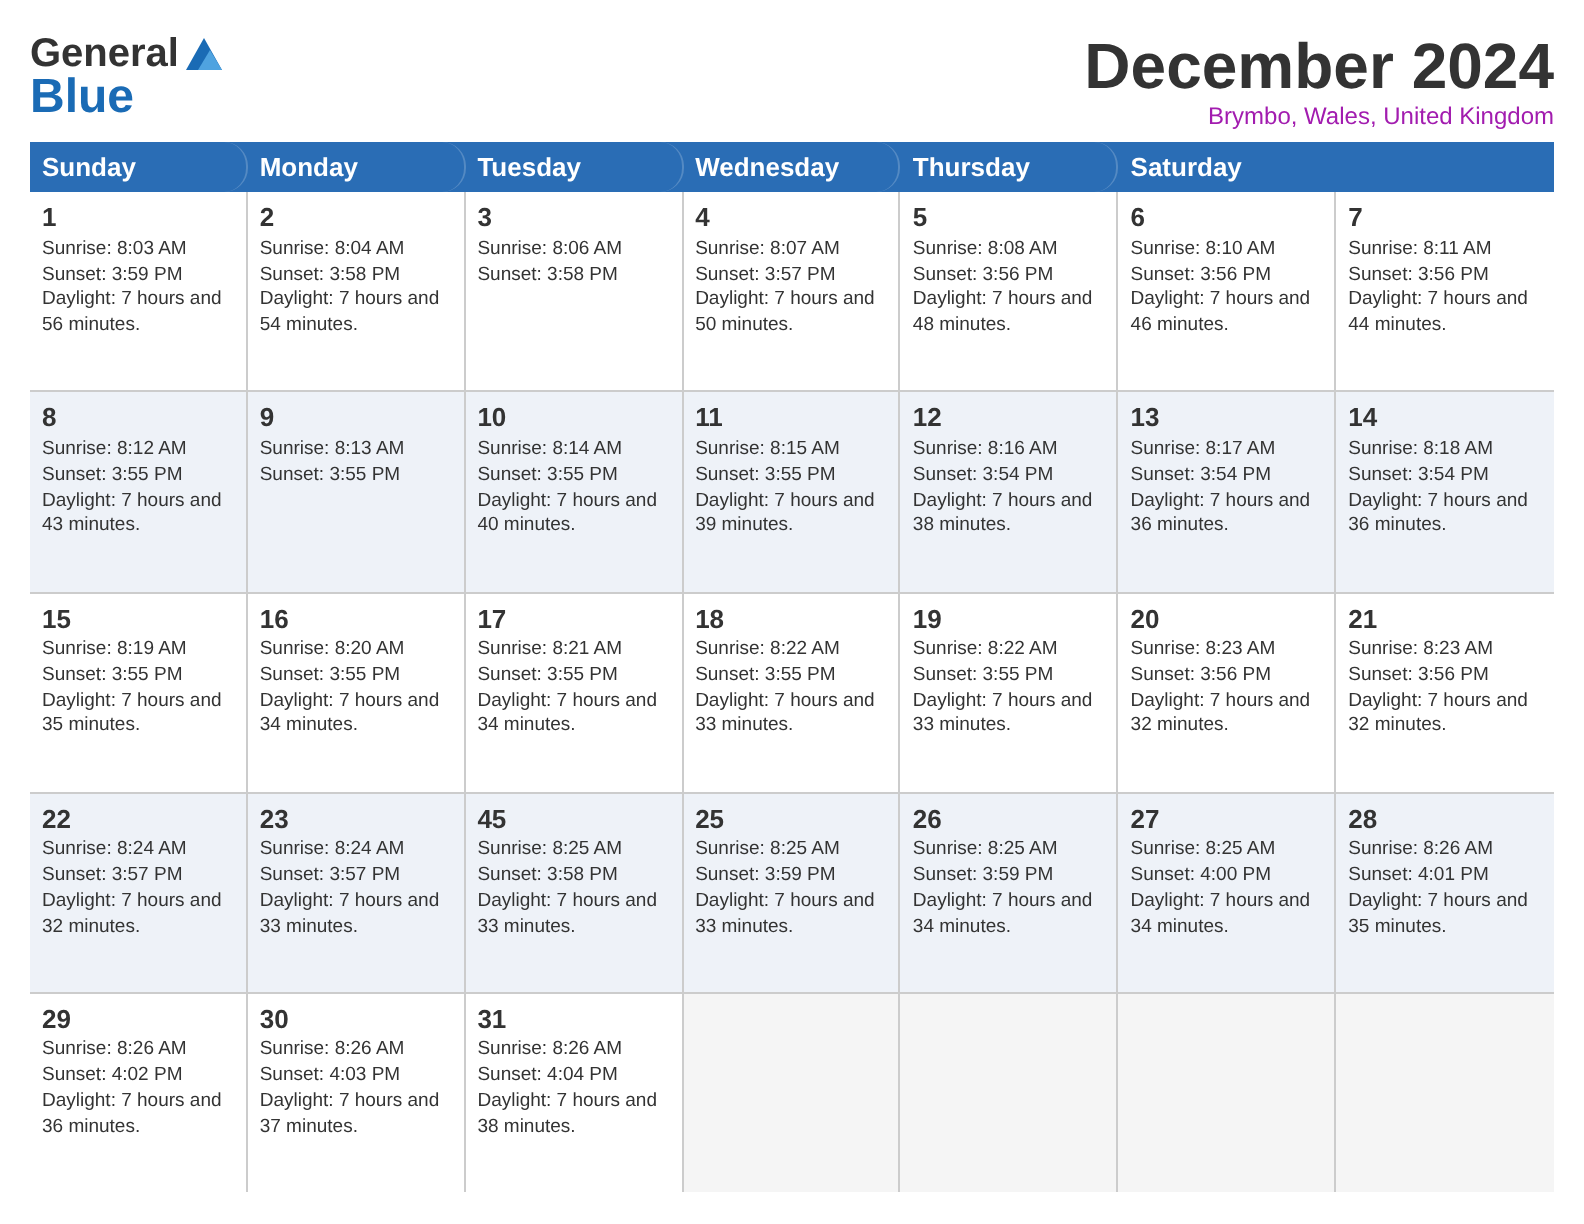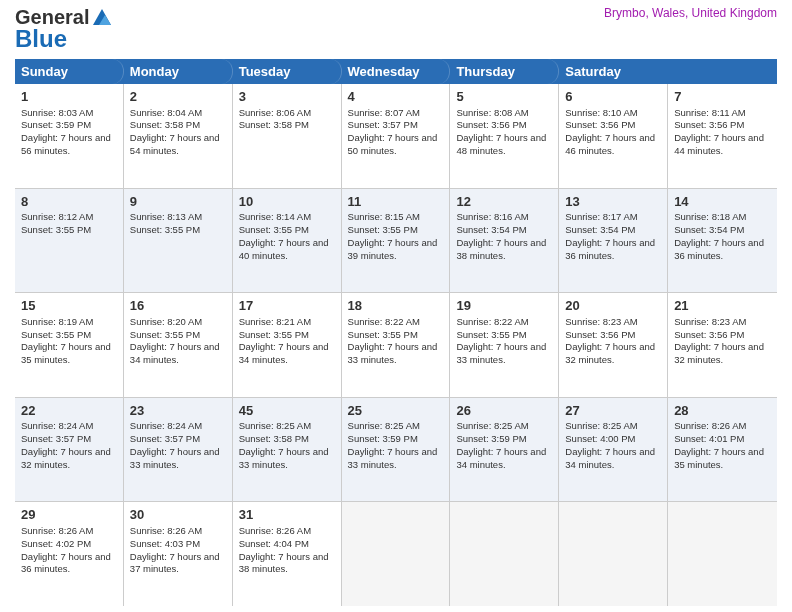--- a/index.html
+++ b/index.html
@@ -6,21 +6,21 @@
     body {
       width: 792px;
       height: 612px;
       font-family: Arial, sans-serif;
       background: #fff;
       overflow: hidden;
     }
     .page {
       width: 792px;
       height: 612px;
-      padding: 6px 15px;
+      padding: 16px 15px;
       display: flex;
       flex-direction: column;
     }
     .header {
       display: flex;
       justify-content: space-between;
       align-items: flex-start;
       margin-bottom: 6px;
     }
     .logo {
@@ -110,20 +110,21 @@
       <div class="logo-text">
         <span style="font-size:20px;font-weight:bold;color:#333;">General</span>
         <svg width="22" height="22" viewBox="0 0 22 22">
           <polygon points="11,2 20,18 2,18" fill="#1a6bb5"></polygon>
           <polygon points="14,8 20,18 8,18" fill="#4fa3e0"></polygon>
         </svg>
       </div>
       <span style="font-size:24px;font-weight:bold;color:#1a6bb5;margin-top:-4px;">Blue</span>
     </div>
     <div class="title-block">
+      <div class="month-title">December 2024</div>
       <div class="location">Brymbo, Wales, United Kingdom</div>
     </div>
   </div>
 
   <div class="calendar">
     <div class="cal-header">
     <div class="cal-header-cell">Sunday</div>
         <div class="cal-header-cell">Monday</div>
         <div class="cal-header-cell">Tuesday</div>
         <div class="cal-header-cell">Wednesday</div>
@@ -134,21 +135,21 @@
     <div class="cal-row">
           <div class="cal-cell"><span class="day-num">1</span><span>Sunrise: 8:03 AM</span><br><span>Sunset: 3:59 PM</span><br><span>Daylight: 7 hours and 56 minutes.</span></div>
           <div class="cal-cell"><span class="day-num">2</span><span>Sunrise: 8:04 AM</span><br><span>Sunset: 3:58 PM</span><br><span>Daylight: 7 hours and 54 minutes.</span></div>
           <div class="cal-cell"><span class="day-num">3</span><span>Sunrise: 8:06 AM</span><br><span>Sunset: 3:58 PM</span><br></div>
           <div class="cal-cell"><span class="day-num">4</span><span>Sunrise: 8:07 AM</span><br><span>Sunset: 3:57 PM</span><br><span>Daylight: 7 hours and 50 minutes.</span></div>
           <div class="cal-cell"><span class="day-num">5</span><span>Sunrise: 8:08 AM</span><br><span>Sunset: 3:56 PM</span><br><span>Daylight: 7 hours and 48 minutes.</span></div>
           <div class="cal-cell"><span class="day-num">6</span><span>Sunrise: 8:10 AM</span><br><span>Sunset: 3:56 PM</span><br><span>Daylight: 7 hours and 46 minutes.</span></div>
           <div class="cal-cell"><span class="day-num">7</span><span>Sunrise: 8:11 AM</span><br><span>Sunset: 3:56 PM</span><br><span>Daylight: 7 hours and 44 minutes.</span></div>
         </div>
         <div class="cal-row">
-          <div class="cal-cell alt-row"><span class="day-num">8</span><span>Sunrise: 8:12 AM</span><br><span>Sunset: 3:55 PM</span><br></div>
+          <div class="cal-cell alt-row"><span class="day-num">8</span><span>Sunrise: 8:12 AM</span><br><span>Sunset: 3:55 PM</span><br><span>Daylight: 7 hours and 43 minutes.</span></div>
           <div class="cal-cell alt-row"><span class="day-num">9</span><span>Sunrise: 8:13 AM</span><br><span>Sunset: 3:55 PM</span><br></div>
           <div class="cal-cell alt-row"><span class="day-num">10</span><span>Sunrise: 8:14 AM</span><br><span>Sunset: 3:55 PM</span><br><span>Daylight: 7 hours and 40 minutes.</span></div>
           <div class="cal-cell alt-row"><span class="day-num">11</span><span>Sunrise: 8:15 AM</span><br><span>Sunset: 3:55 PM</span><br><span>Daylight: 7 hours and 39 minutes.</span></div>
           <div class="cal-cell alt-row"><span class="day-num">12</span><span>Sunrise: 8:16 AM</span><br><span>Sunset: 3:54 PM</span><br><span>Daylight: 7 hours and 38 minutes.</span></div>
           <div class="cal-cell alt-row"><span class="day-num">13</span><span>Sunrise: 8:17 AM</span><br><span>Sunset: 3:54 PM</span><br><span>Daylight: 7 hours and 36 minutes.</span></div>
           <div class="cal-cell alt-row"><span class="day-num">14</span><span>Sunrise: 8:18 AM</span><br><span>Sunset: 3:54 PM</span><br><span>Daylight: 7 hours and 36 minutes.</span></div>
         </div>
         <div class="cal-row">
           <div class="cal-cell"><span class="day-num">15</span><span>Sunrise: 8:19 AM</span><br><span>Sunset: 3:55 PM</span><br><span>Daylight: 7 hours and 35 minutes.</span></div>
           <div class="cal-cell"><span class="day-num">16</span><span>Sunrise: 8:20 AM</span><br><span>Sunset: 3:55 PM</span><br><span>Daylight: 7 hours and 34 minutes.</span></div>

